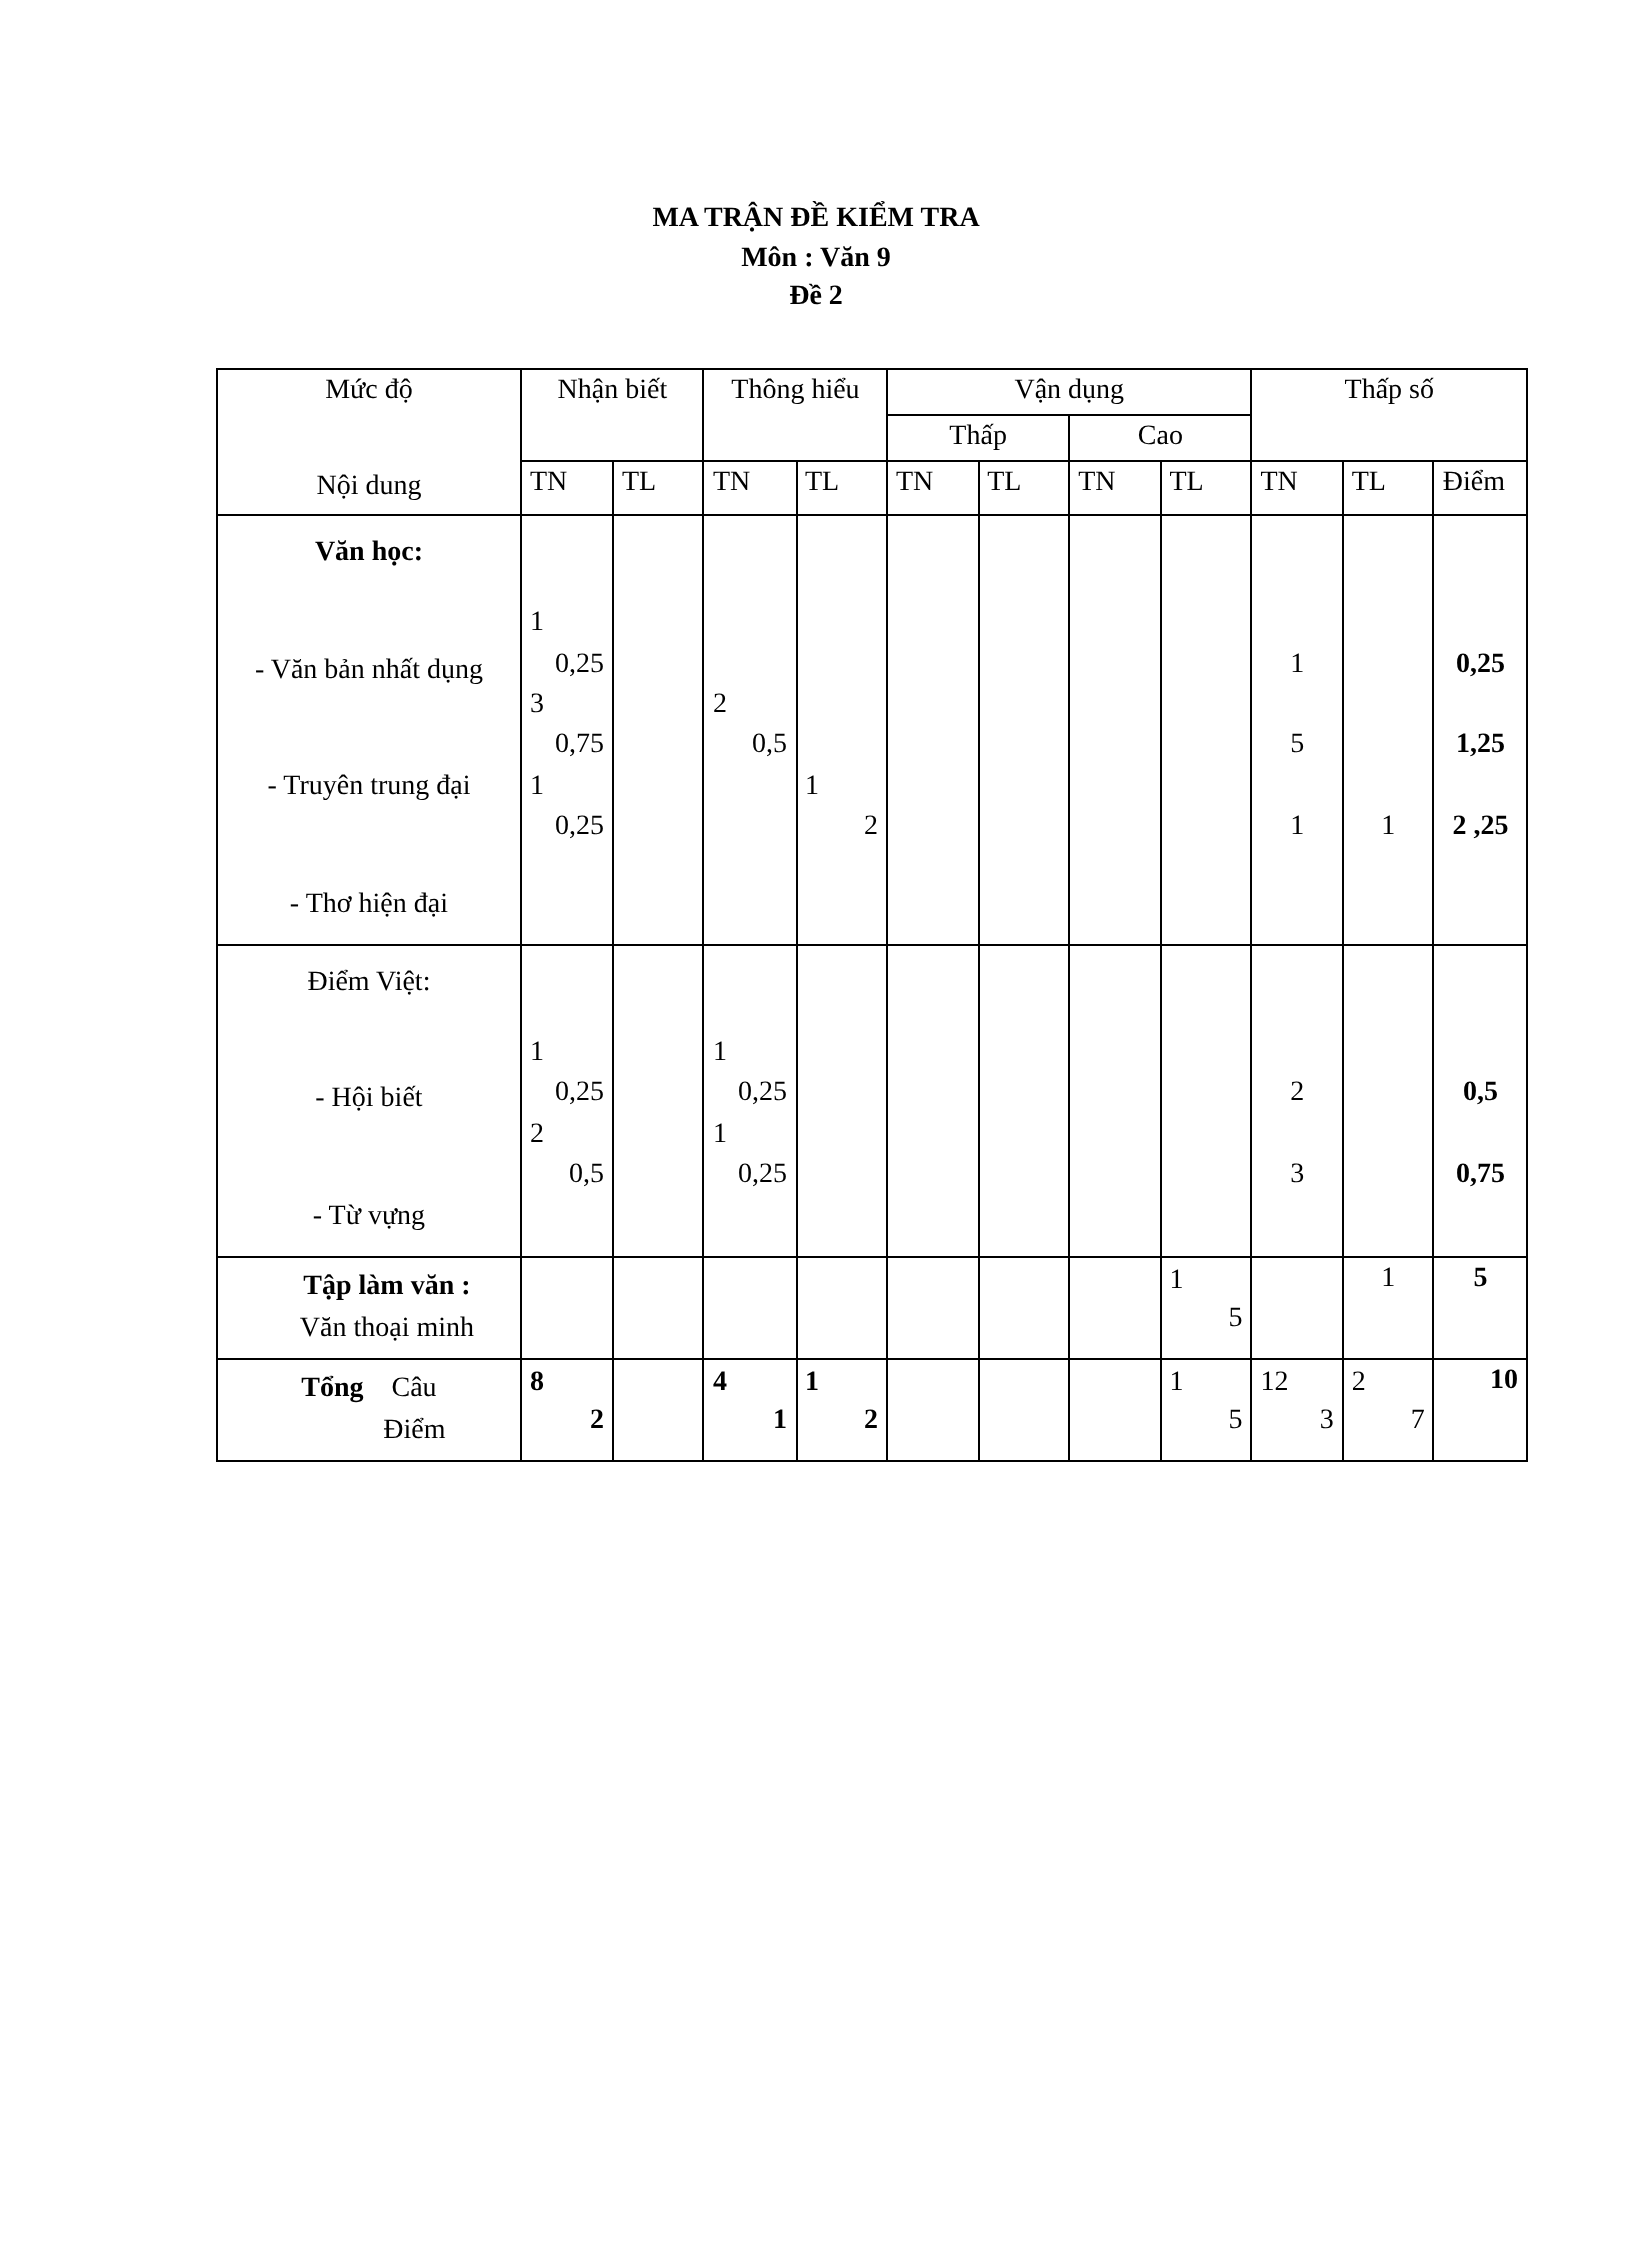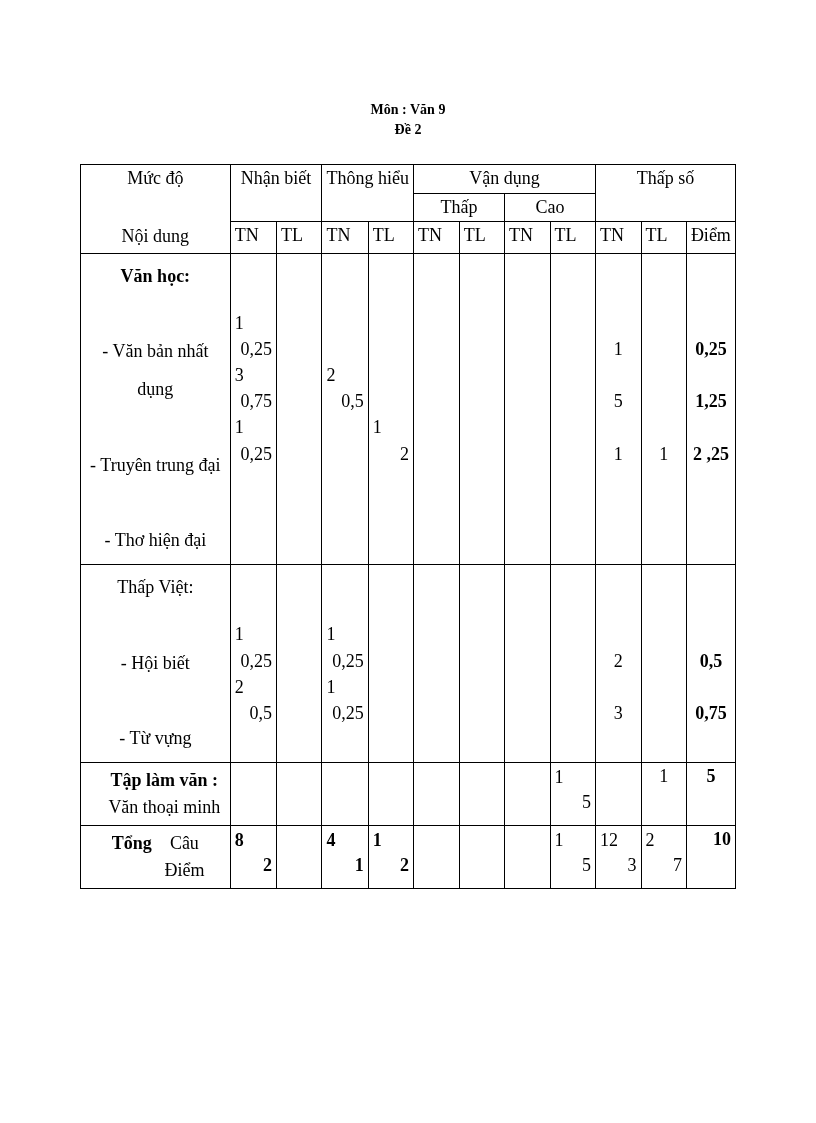--- a/index.html
+++ b/index.html
@@ -15,21 +15,22 @@
     }
     .title-block {
       text-align: center;
       font-weight: bold;
       margin-bottom: 25px;
       line-height: 1.4;
     }
     table {
       border-collapse: collapse;
       width: 100%;
-      font-size: 18px;
+      font-size: 14px;
+      margin-left: 28px;
     }
     td, th {
       border: 1px solid black;
       padding: 2px 4px;
       vertical-align: top;
       line-height: 1.3;
     }
     .hdr {
       text-align: center;
       font-weight: normal;
@@ -38,20 +39,21 @@
     .content-col { width: 150px; }
     .narrow { width: 38px; text-align: left; }
     .section-cell { padding: 4px 6px; text-align: center; }
     .cell-top { display:block; text-align:left; }
     .cell-bot { display:block; text-align:right; }
   </style>
 </head>
 <body>
 
 <div class="title-block">
+  <div>MA TRẬN ĐỀ KIỂM TRA</div>
   <div>Môn : Văn 9</div>
   <div>Đề 2</div>
 </div>
 
 <table>
 
   <tbody>
       <tr>
     <td class="content-col hdr" rowspan="2" style="border-bottom:none">Mức độ</td>
     <td class="hdr" colspan="2" rowspan="2">Nhận biết</td>
@@ -128,21 +130,21 @@
     <td class="narrow bold" style="line-height:1.45; text-align:center; padding-top:4px;">
       <br><br><br>
       <span>0,25</span><br><br>
       <span>1,25</span><br><br>
       <span>2 ,25</span>
     </td>
   </tr>
 
   <tr>
     <td class="section-cell" style="line-height:2.1;">
-      <span>Thấp Việt:</span><br><br>
+      <span>Điểm Việt:</span><br><br>
       <span>- Hội biết</span><br><br>
       <span>- Từ vựng</span>
     </td>
 
     <td class="narrow" style="line-height:1.45; padding-top:4px;">
       <br><br>
       <span class="cell-top">1</span>
       <span class="cell-bot">0,25</span>
       <span class="cell-top">2</span>
       <span class="cell-bot">0,5</span>

